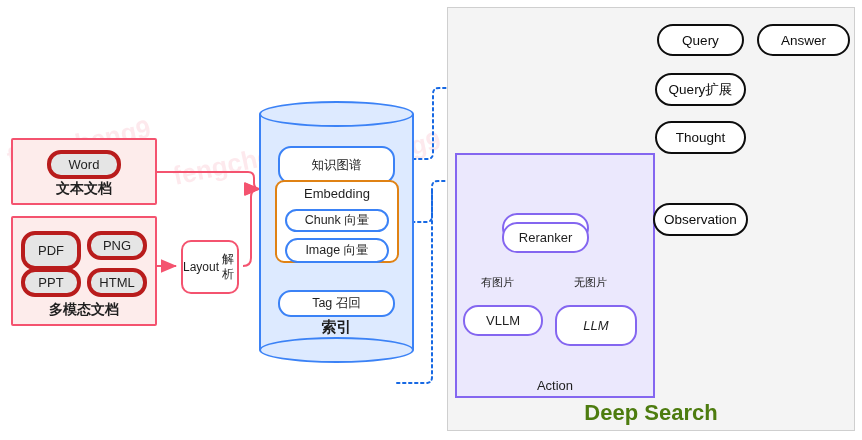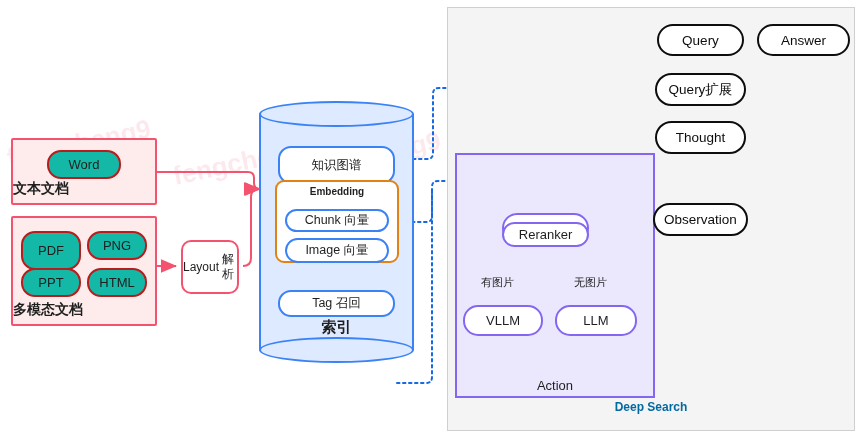--- a/index.html
+++ b/index.html
@@ -6,48 +6,48 @@
   body{font-family:"Liberation Sans","DejaVu Sans",sans-serif;}
   #stage{position:relative;width:862px;height:440px;overflow:hidden;background:#fff;}
   svg#wires{position:absolute;left:0;top:0;width:862px;height:440px;pointer-events:none;}
 
   .node{position:absolute;box-sizing:border-box;display:flex;align-items:center;
         justify-content:center;text-align:center;background:#fff;}
 
   
   .pinkgroup{position:absolute;box-sizing:border-box;background:#fdeceb;
              border:2px solid #f4536f;border-radius:2px;}
-  .pinkgroup .glabel{position:absolute;left:0;right:0;bottom:5px;
+  .pinkgroup .glabel{position:absolute;left:0;right:0;bottom:5px;text-align:center;
              font-size:14px;font-weight:700;color:#1f1f1f;}
-  .pill-pink{border:2px solid #b91c1c;border-radius:14px;background:#14b8a6;
+  .pill-pink{border:4px solid #b91c1c;border-radius:14px;background:#e5e5e5;
              font-size:13px;color:#1f1f1f;}
   .layoutbox{border:2px solid #f4536f;border-radius:10px;background:#fff;
              font-size:12px;color:#1f1f1f;line-height:1.25;flex-direction:row;}
   .cyl-top{position:absolute;left:259px;top:101px;width:155px;height:26px;
        background:#ddeaff;border:2px solid #3b82f6;border-radius:50%;box-sizing:border-box;}
   .cyl-bot{position:absolute;left:259px;top:337px;width:155px;height:26px;
        background:#ddeaff;border:2px solid #3b82f6;border-radius:50%;box-sizing:border-box;}
   .cyl-side-l{position:absolute;left:259px;top:114px;width:2px;height:236px;background:#3b82f6;}
   .cyl-side-r{position:absolute;left:412px;top:114px;width:2px;height:236px;background:#3b82f6;}
   .cyl-fill{position:absolute;left:261px;top:114px;width:151px;height:236px;background:#ddeaff;}
 
   .pill-blue{border:2px solid #3b82f6;border-radius:13px;background:#fff;
              font-size:12.5px;color:#1f1f1f;}
   .embed-box{position:absolute;box-sizing:border-box;border:2px solid #e08214;
              border-radius:9px;background:#fff;}
   .embed-title{position:absolute;left:0;right:0;top:4px;text-align:center;
-             font-size:10px;color:#1f1f1f;font-weight:bold;}
+             font-size:13px;color:#1f1f1f;}
   .index-label{position:absolute;left:259px;top:318px;width:155px;text-align:center;
              font-size:15px;font-weight:700;color:#1f1f1f;}
 
   
   .ds-panel{position:absolute;left:447px;top:7px;width:408px;height:424px;
             box-sizing:border-box;background:#f4f4f4;border:1px solid #cfcfcf;}
   .ds-label{position:absolute;left:447px;top:400px;width:408px;text-align:center;
-            font-size:12px;font-weight:700;color:#0369a1;}
+            font-size:22px;font-weight:700;color:#4d7c0f;}
   .act-panel{position:absolute;left:455px;top:153px;width:200px;height:245px;
             box-sizing:border-box;background:#ebe8fd;border:2px solid #8466f0;}
   .act-label{position:absolute;left:455px;top:378px;width:200px;text-align:center;
             font-size:13px;color:#1f1f1f;}
 
   .pill-black{border:2.5px solid #0d0d0d;border-radius:17px;background:#fff;
               font-size:13.5px;color:#0d0d0d;}
   .pill-purple{border:2px solid #8466f0;border-radius:15px;background:#fff;
               font-size:13px;color:#1f1f1f;}
   .edge-label{position:absolute;font-size:11px;color:#222;white-space:nowrap;text-align:center;}
@@ -188,26 +188,26 @@
   <div class="node pill-black" style="left:653px;top:203px;width:95px;height:33px;">
     <span>Observation</span>
     </div>
   <div class="node pill-black" style="left:655px;top:121px;width:91px;height:33px;">
     <span>Thought</span>
     </div>
 
   <div class="node pill-purple" style="left:502px;top:166px;width:87px;height:30px;margin-top:47px;">
     <span>Recall</span>
     </div>
-  <div class="node pill-purple" style="left:502px;top:222px;width:87px;height:25px;">
+  <div class="node pill-purple" style="left:502px;top:222px;width:87px;height:31px;">
     <span>Reranker</span>
     </div>
   <div class="node pill-purple" style="left:463px;top:305px;width:80px;height:31px;">
     <span>VLLM</span>
     </div>
-  <div class="node pill-purple" style="left:555px;top:305px;width:82px;height:31px;">
+  <div class="node pill-purple" style="left:555px;top:305px;width:82px;height:41px;font-style:italic;">
     <span>LLM</span>
     </div>
 
   <div class="edge-label" style="left:481px;top:275px;">有图片</div>
   <div class="edge-label" style="left:574px;top:275px;">无图片</div>
 
 </div>
 
 </body></html>

